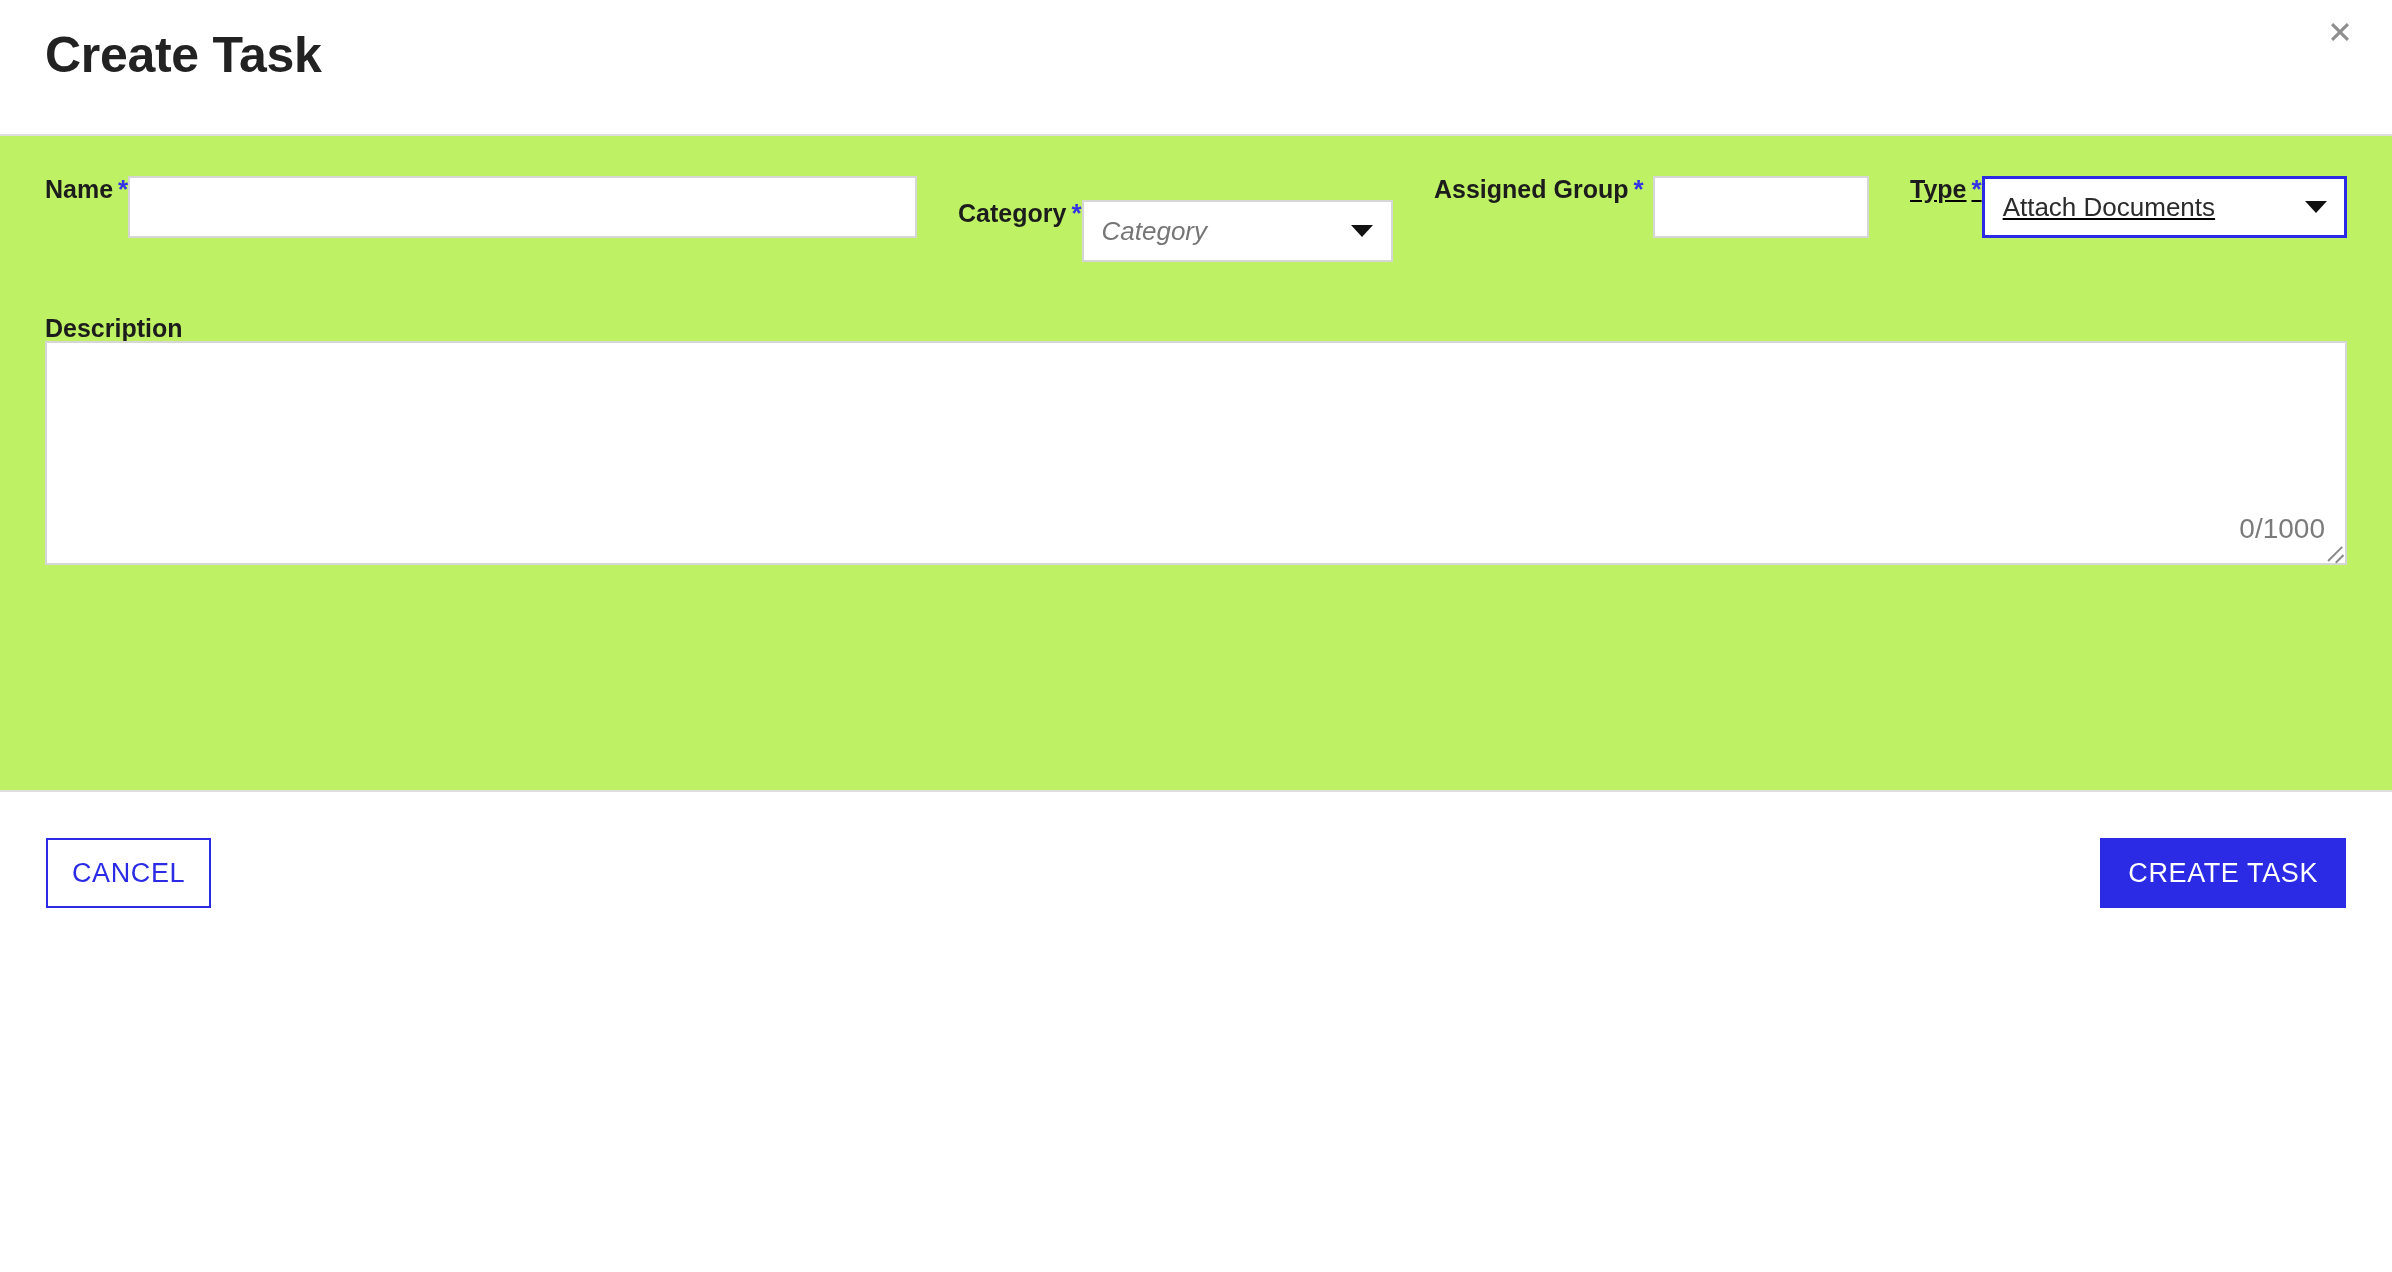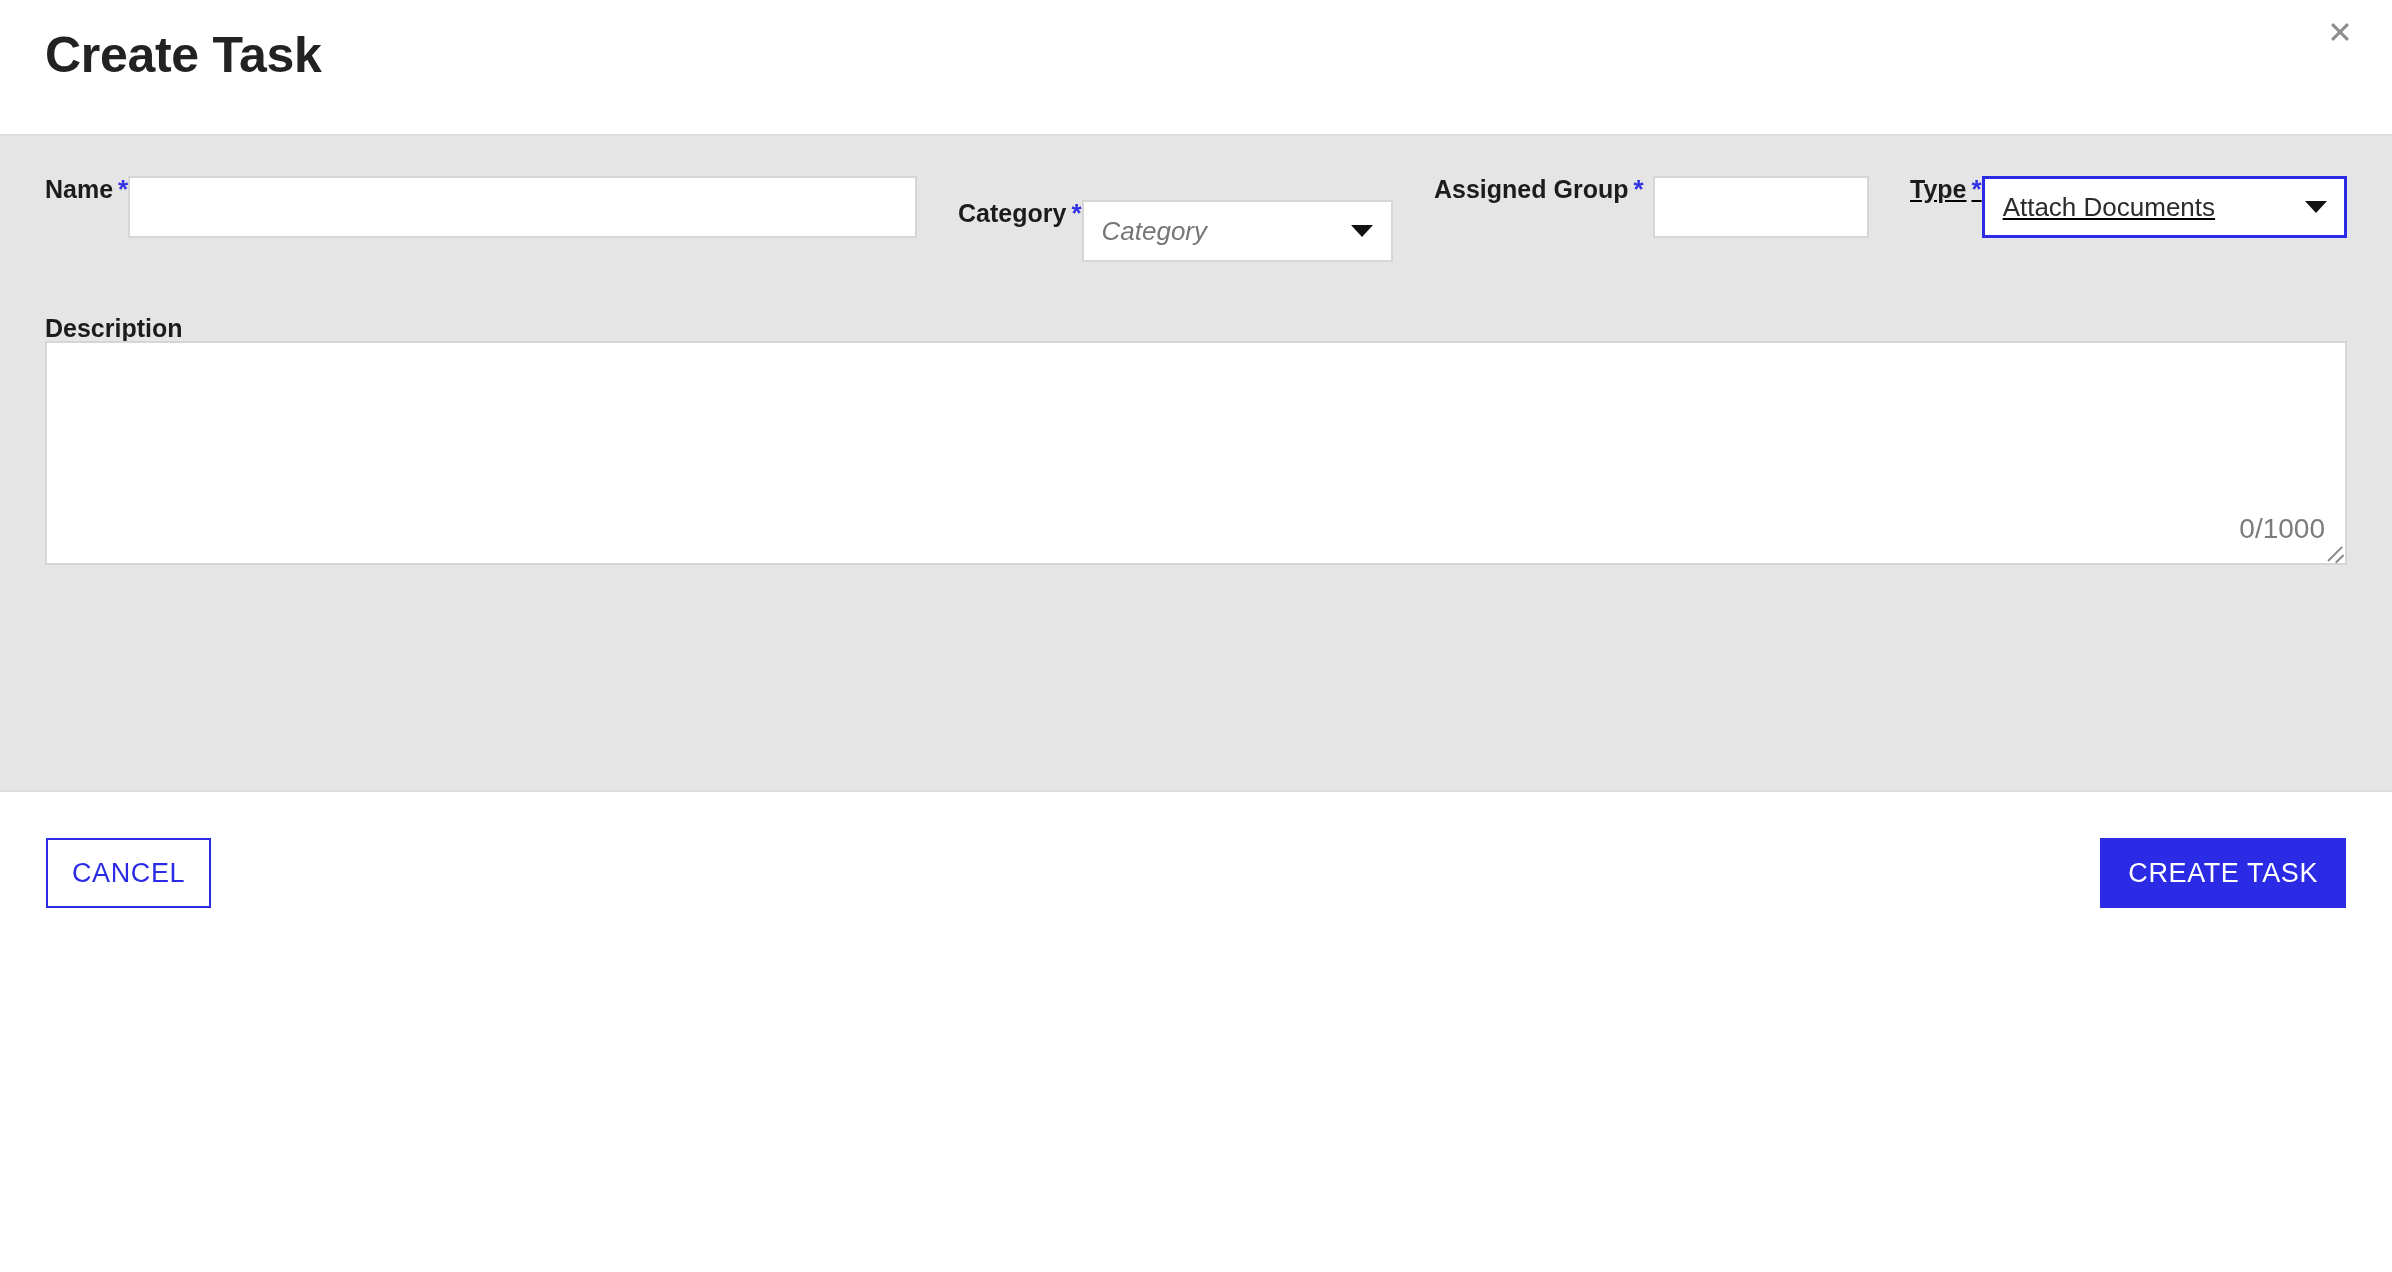--- a/index.html
+++ b/index.html
@@ -8,21 +8,21 @@
     width: 2392px; height: 1272px;
     background: #ffffff;
     font-family: "Liberation Sans", sans-serif;
     -webkit-font-smoothing: antialiased;
   }
 
   .dialog {
     position: relative;
     width: 2392px;
     height: 952px;
-    background: #e5e5e5;
+    background: #bef264;
     display: flex;
     flex-direction: column;
     overflow: hidden;
   }
 
   
   .dialog-header {
     position: relative;
     height: 136px;
     flex: 0 0 136px;

